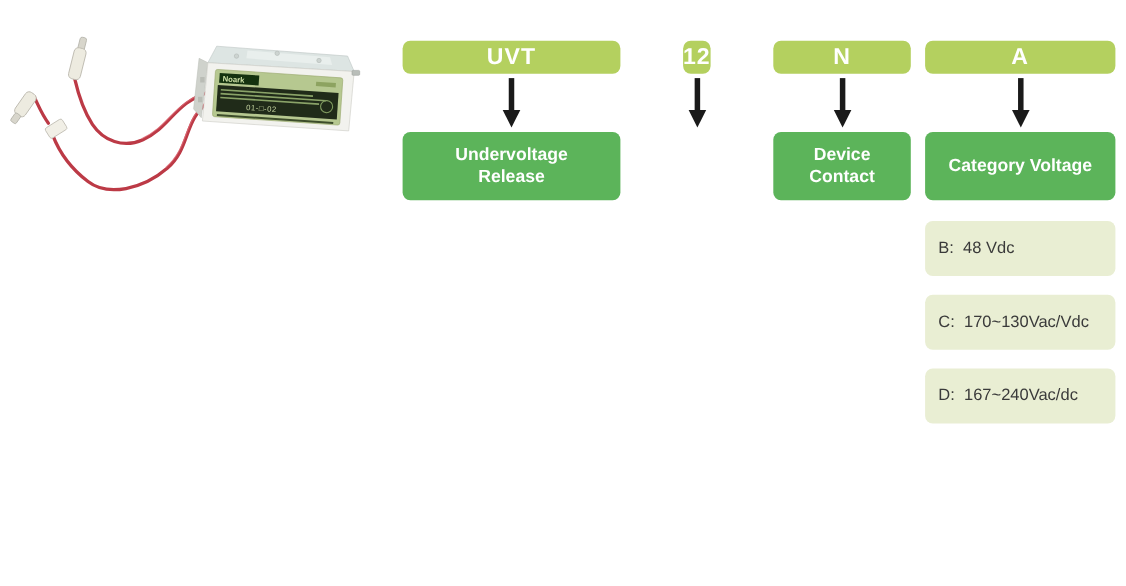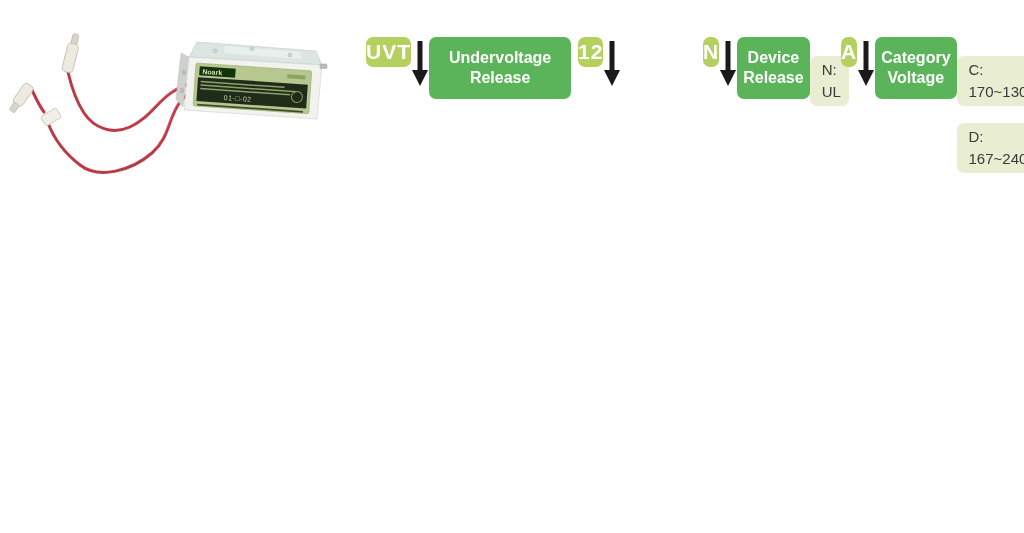--- a/index.html
+++ b/index.html
@@ -3,23 +3,23 @@
 <meta charset="utf-8">
 <style>
   html,body{margin:0;padding:0;}
   body{
     width:1024px;height:533px;position:relative;overflow:hidden;
     background:#ffffff;
     font-family:"Liberation Sans",sans-serif;
   }
   .canvas{position:absolute;inset:0;}
   .photo{position:absolute;left:0;top:15px;}
-  .col{position:absolute;top:37px;display:flex;flex-direction:row;}
+  .col{position:absolute;top:37px;display:flex;flex-direction:column;}
   .col1{left:366px;width:198px;}
-  .col2{left:578px;width:111px;}
+  .col2{left:578px;width:111px;align-items:center;}
   .col3{left:703px;width:125px;}
   .col4{left:841px;width:173px;}
   .code-box{
     height:30px;border-radius:7px;background:var(--code-box-bg,#b4d05f);
     color:var(--code-text,#fff);font-weight:bold;font-size:21px;
     display:flex;align-items:center;justify-content:center;letter-spacing:1px;
   }
   .arrow-wrap{height:53px;display:flex;align-items:center;justify-content:center;color:var(--arrow,#1a1a1a);}
   .label-box{
     height:62px;border-radius:7px;background:var(--label-box-bg,#5cb45a);
@@ -117,34 +117,32 @@
   </div>
 
   <div class="col col3">
     <div class="code-box">N</div>
     <div class="arrow-wrap">
       <svg width="18" height="46" viewBox="0 0 18 46" fill="currentColor">
         <rect x="6.5" y="0" width="5" height="31"></rect>
           <polygon points="1,29 17,29 9,45"></polygon>
       </svg>
     </div>
-    <div class="label-box">Device Release</div>
-    <div class="options">
-      <div class="option">N: UL</div>
-    </div>
+    <div class="label-box">Device Contact</div>
   </div>
 
   <div class="col col4">
     <div class="code-box">A</div>
     <div class="arrow-wrap">
       <svg width="18" height="46" viewBox="0 0 18 46" fill="currentColor">
         <rect x="6.5" y="0" width="5" height="31"></rect>
           <polygon points="1,29 17,29 9,45"></polygon>
       </svg>
     </div>
     <div class="label-box">Category Voltage</div>
     <div class="options">
+      <div class="option">B:  48 Vdc</div>
       <div class="option">C:  170~130Vac/Vdc</div>
       <div class="option">D:  167~240Vac/dc</div>
     </div>
   </div>
 
 </div>
 
 </body></html>

